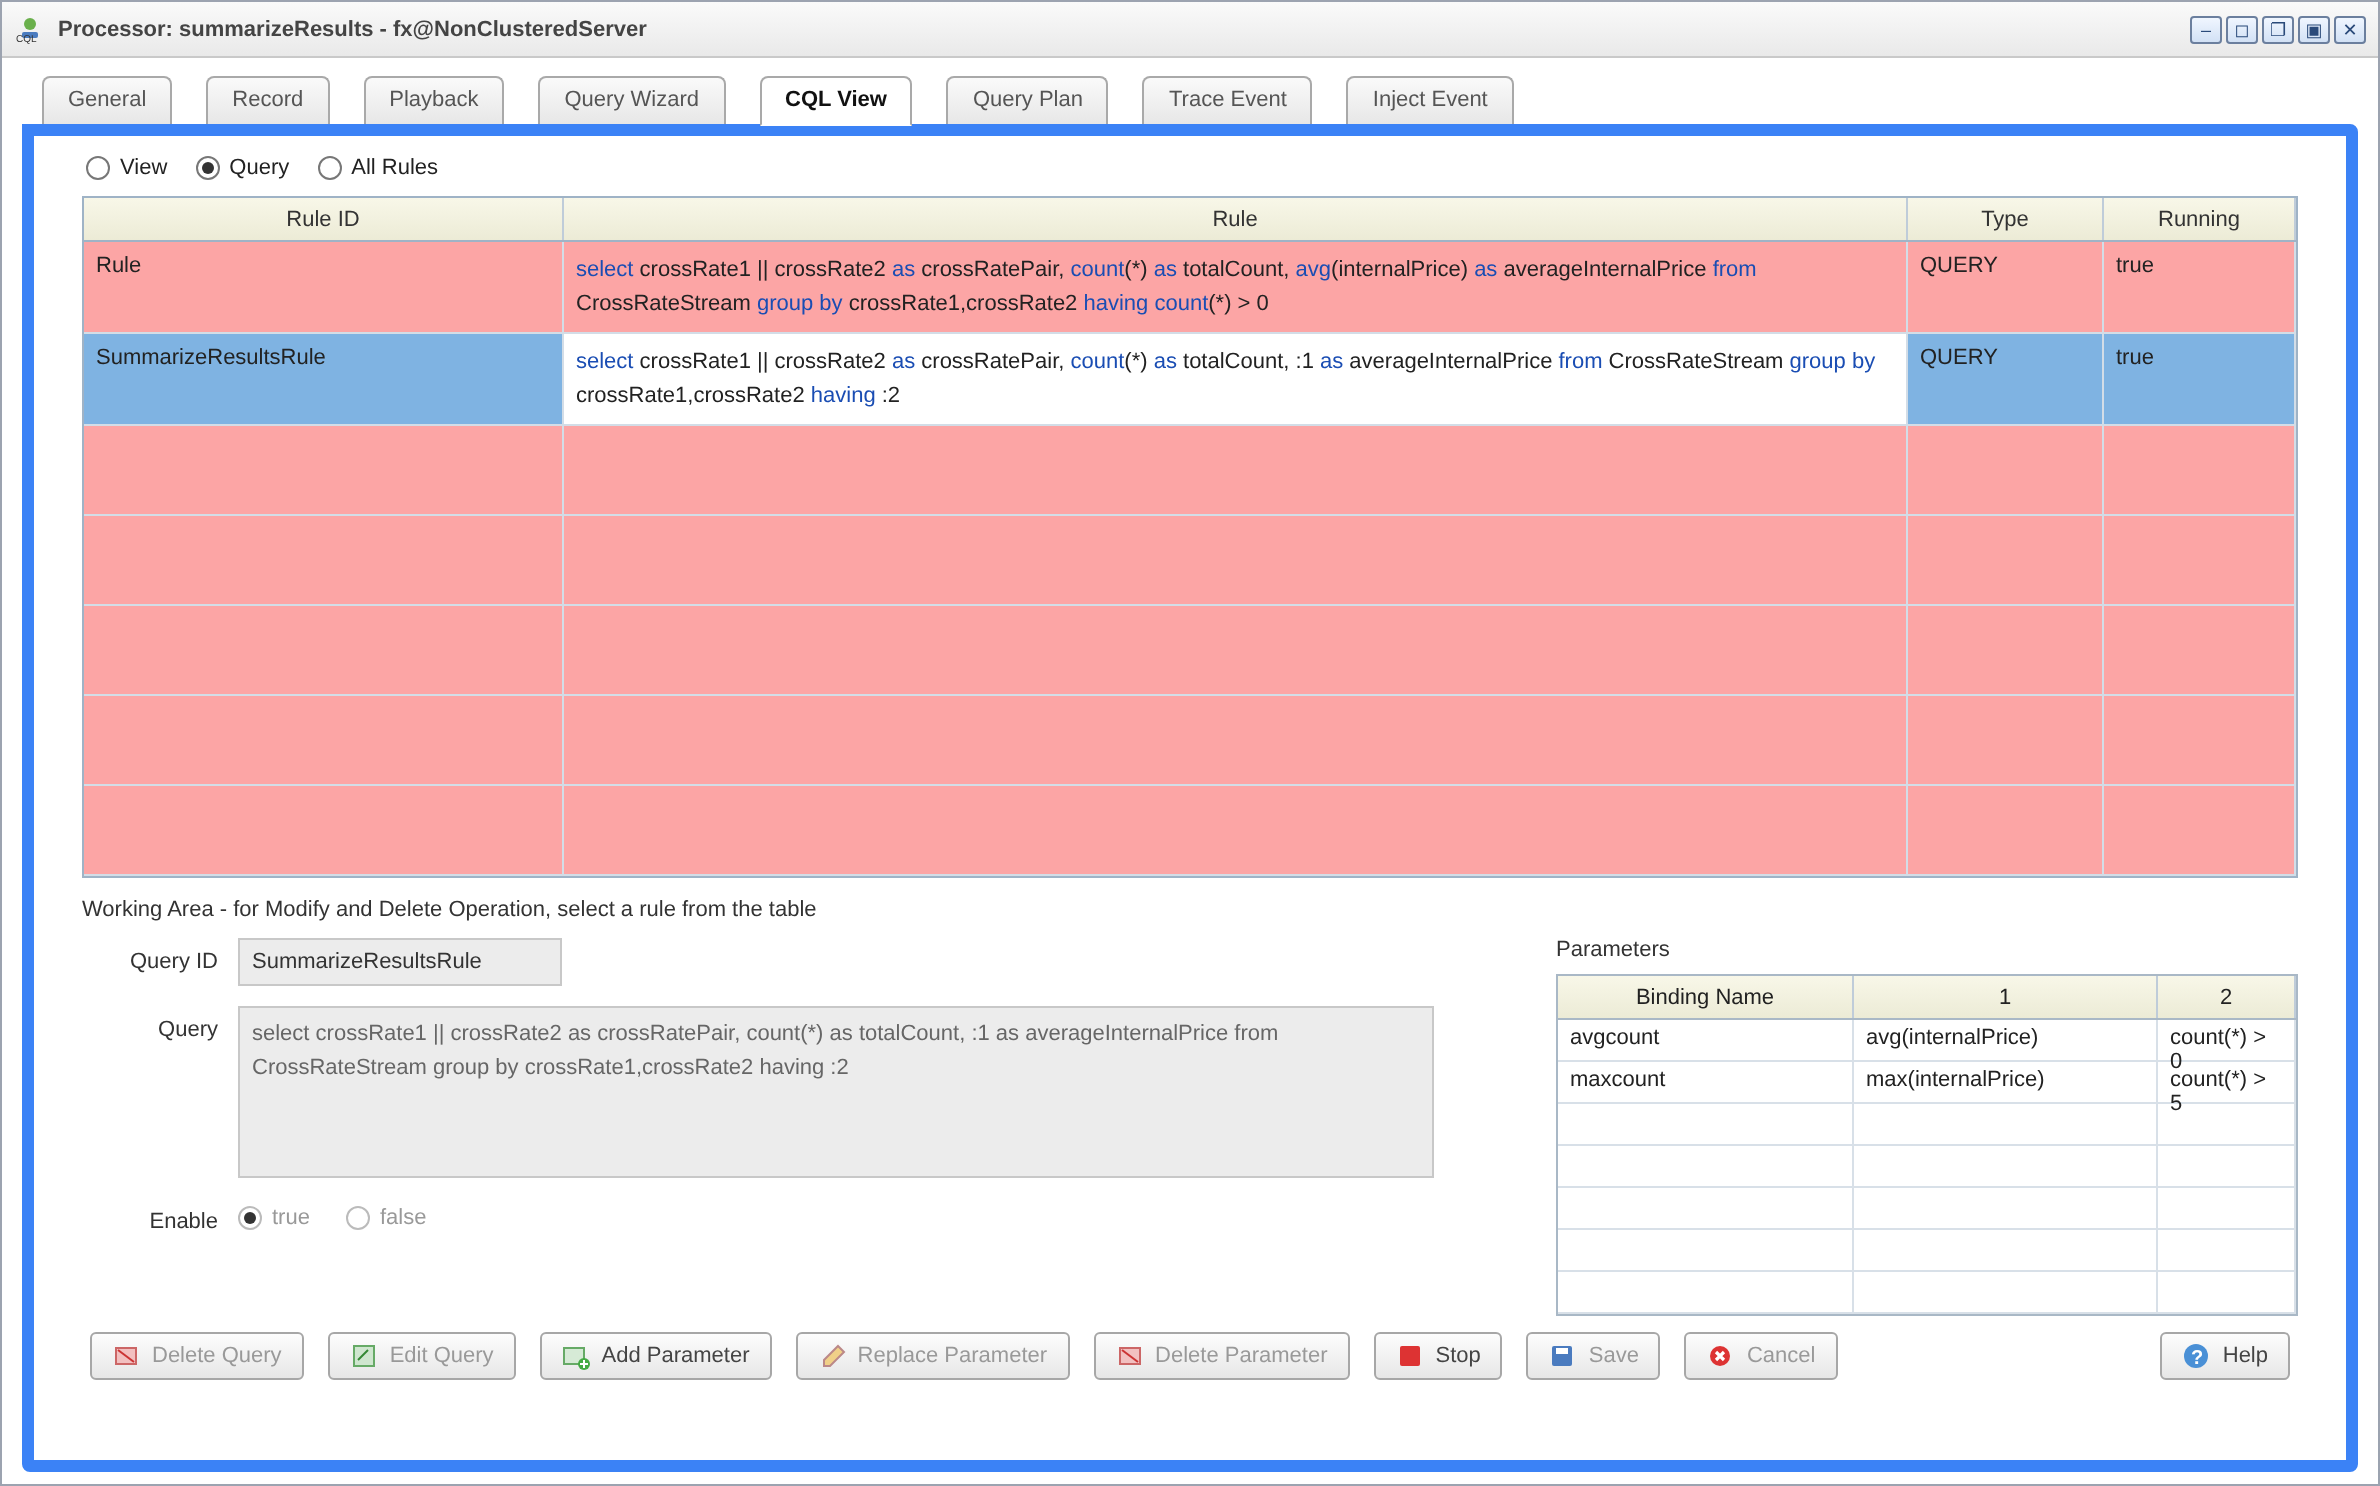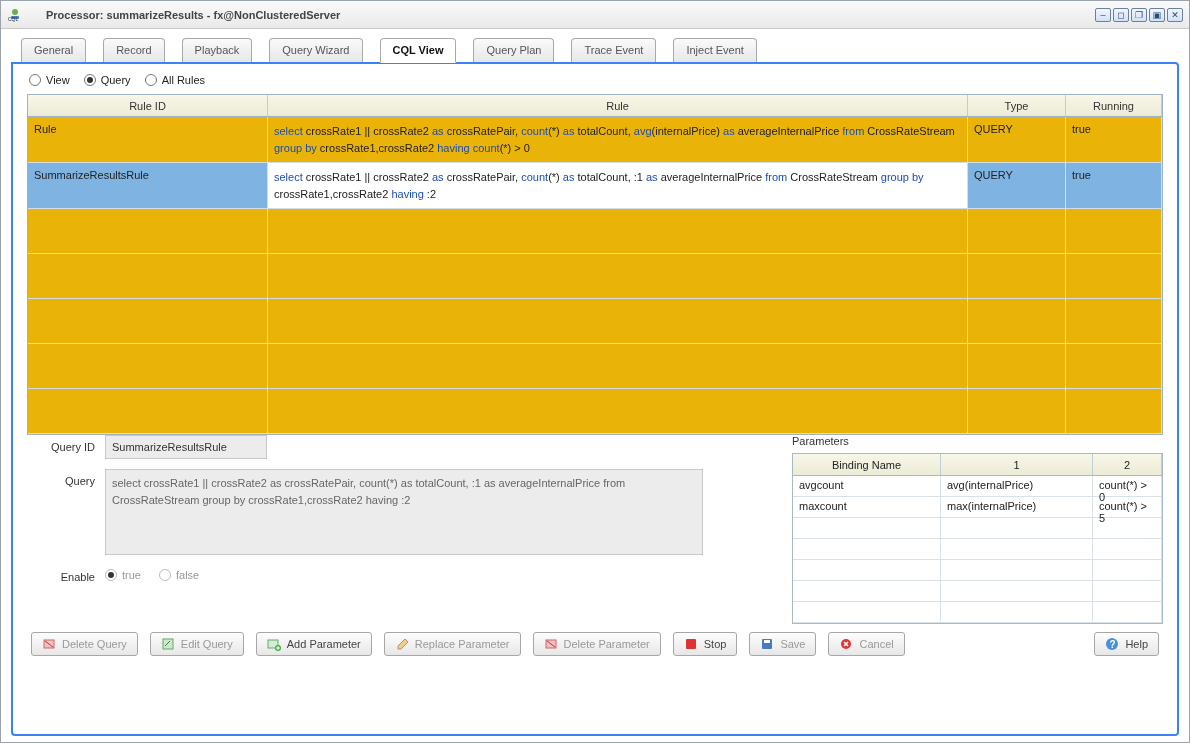--- a/index.html
+++ b/index.html
@@ -17,21 +17,21 @@
   display: flex;
   flex-direction: column;
 }
 .titlebar {
   height: 28px;
   background: linear-gradient(#fafafa,#e9e9e9);
   border-bottom: 1px solid #c9c9c9;
   display: flex;
   align-items: center;
   padding: 0 6px;
-  gap: 23px;
+  gap: 6px;
 }
 .app-icon {
   width: 16px; height: 16px;
   display: flex; align-items: center; justify-content: center;
 }
 .title-text { font-weight: bold; color: #444; }
 .win-buttons { margin-left: auto; display: flex; gap: 2px; }
 .win-btn {
   width: 16px; height: 14px;
   border: 1px solid #6b7f9e;
@@ -63,47 +63,47 @@
   top:1px;
 }
 .tab.active {
   background:#fff;
   color:#111;
   font-weight:bold;
   border-bottom:1px solid #fff;
   z-index:2;
 }
 .tab-body {
-  border:2px solid #3b82f6;
+  border:6px solid #3b82f6;
   background:#fff;
   flex:1;
   display:flex;
   flex-direction:column;
-  padding:8px 14px;
+  padding:8px 24px;
   position:relative;
   border-radius:0 4px 4px 4px;
 }
 .filter-row {
   display:flex;
   align-items:center;
   gap:14px;
   padding:2px 2px 8px 2px;
 }
 .radio {
   width:12px;height:12px;border:1px solid #777;border-radius:50%;
   display:inline-flex;align-items:center;justify-content:center;
   margin-right:5px;background:#fff;
 }
 .radio.selected::after{content:'';width:6px;height:6px;border-radius:50%;background:#333;}
 .radio.disabled{border-color:#bbb;}
 .radio.disabled + span{color:#999;}
 .radio-wrap{display:flex;align-items:center;cursor:pointer;}
 .rules-table {
   border:1px solid #9fb3c6;
-  background:#eab308;
+  background:#fca5a5;
 }
 .rt-head {
   display:flex;
   background:linear-gradient(#f8f7e8,#ecebd6);
   border-bottom:1px solid #9fb3c6;
   height:22px;
 }
 .rt-head .cell {
   border-right:1px solid #bfccd9;
   display:flex;align-items:center;justify-content:center;
@@ -285,20 +285,21 @@
             </div>
             <div class="rt-row" style="height: 45px;">
               <div class="cell col-id"></div>
               <div class="cell col-rule cell-rule"></div>
               <div class="cell col-type"></div>
               <div class="cell col-run"></div>
             </div>
           </div>
       </div>
 
+      <div class="working-label">Working Area - for Modify and Delete Operation, select a rule from the table</div>
 
       <div class="lower">
         <div class="lower-left">
           <div class="form-row">
             <div class="form-label">Query ID</div>
             <div class="input-ro">SummarizeResultsRule</div>
           </div>
           <div class="form-row">
             <div class="form-label">Query</div>
             <div class="textarea-ro">select crossRate1 || crossRate2 as crossRatePair, count(*) as totalCount, :1 as averageInternalPrice from CrossRateStream group by crossRate1,crossRate2 having :2</div>

